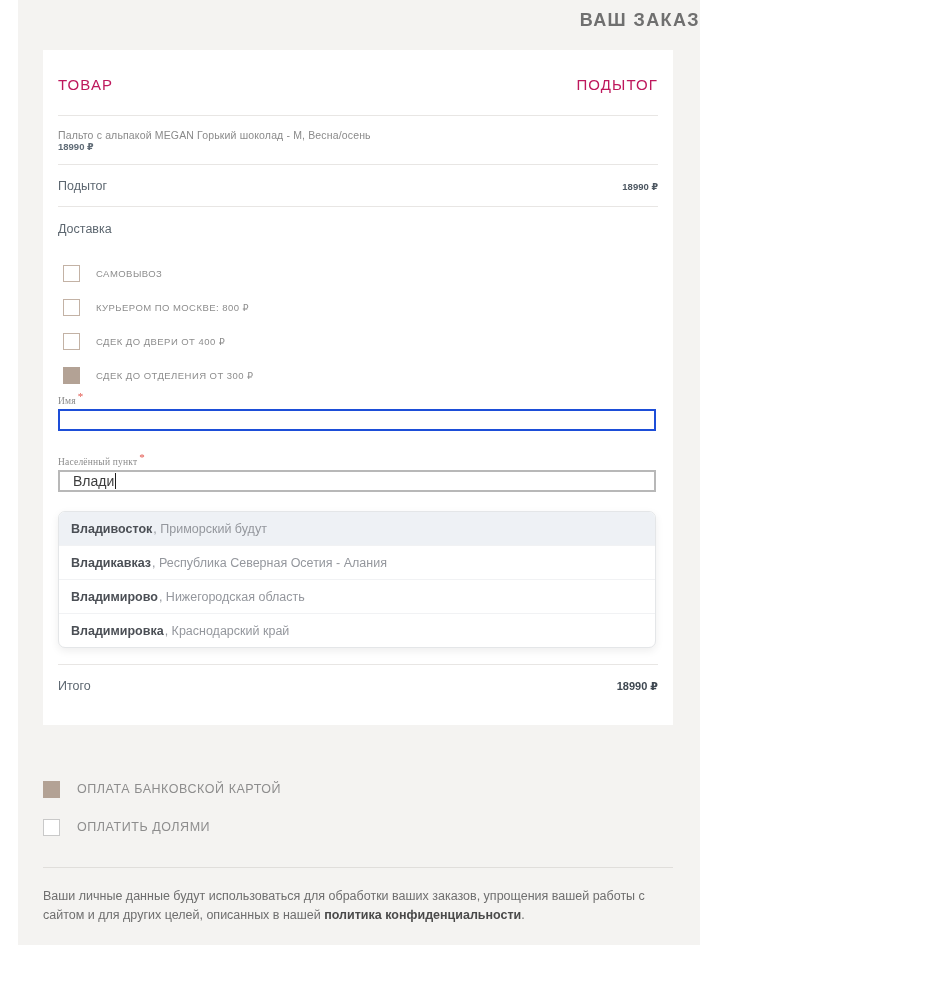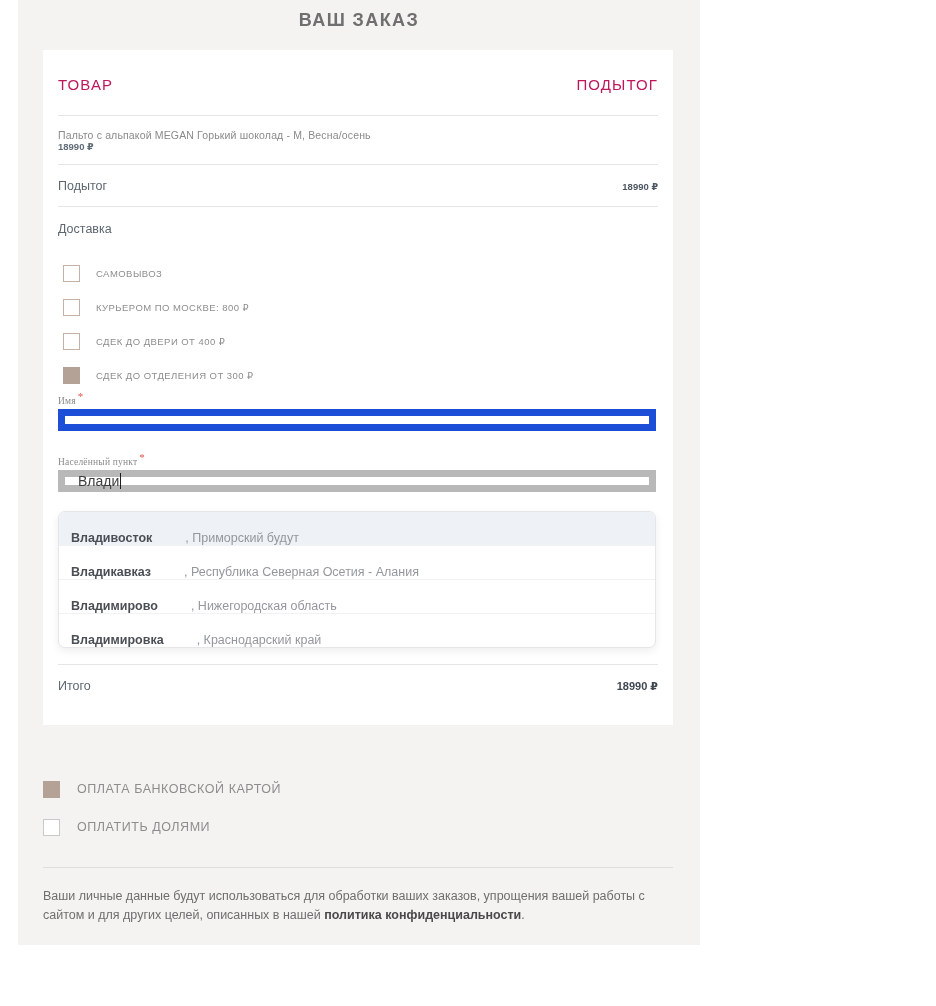--- a/index.html
+++ b/index.html
@@ -22,21 +22,21 @@
     top: 0;
     width: 682px;
     height: 945px;
     background: #f4f3f1;
     overflow: hidden;
   }
 
   .page-title {
     margin: 0;
     padding-top: 6px;
-    text-align: center;
+    text-align: right;
     font-size: 18px;
     font-weight: 700;
     letter-spacing: 1.4px;
     color: #6f6f6f;
     line-height: 28px;
   }
 
   
   .order-card {
     position: absolute;
@@ -153,21 +153,21 @@
     color: #e2534a;
     font-size: 11px;
     vertical-align: super;
     line-height: 0;
     margin-left: 2px;
   }
   .text-input {
     box-sizing: border-box;
     width: 598px;
     height: 22px;
-    border: 7px solid #1d4ed8;
+    border: 2px solid #1d4ed8;
     background: #ffffff;
     display: flex;
     align-items: center;
     padding: 0 13px;
   }
   .text-input.focused {
     border-color: #b8b8b8;
   }
   .input-value {
     font-size: 14px;
@@ -195,27 +195,26 @@
     background: #ffffff;
     border: 1px solid #e4e6e8;
     border-radius: 7px;
     box-shadow: 0 3px 9px rgba(0,0,0,.07);
     overflow: hidden;
     z-index: 20;
   }
   .ac-item {
     height: 33px;
     display: flex;
-    align-items: flex-end;
+    align-items: center;
     padding: 0 12px;
     font-size: 12.5px;
     color: #8e9197;
     border-bottom: 1px solid #f1f2f4;
     white-space: nowrap;
-    gap: 32px;
   }
   .ac-item:last-child { border-bottom: none; }
   .ac-item.highlight { background: #eef1f5; }
   .ac-city {
     font-weight: 700;
     color: #4b4f55;
     margin-right: 1px;
   }
   .ac-region { color: #94979d; }
 

